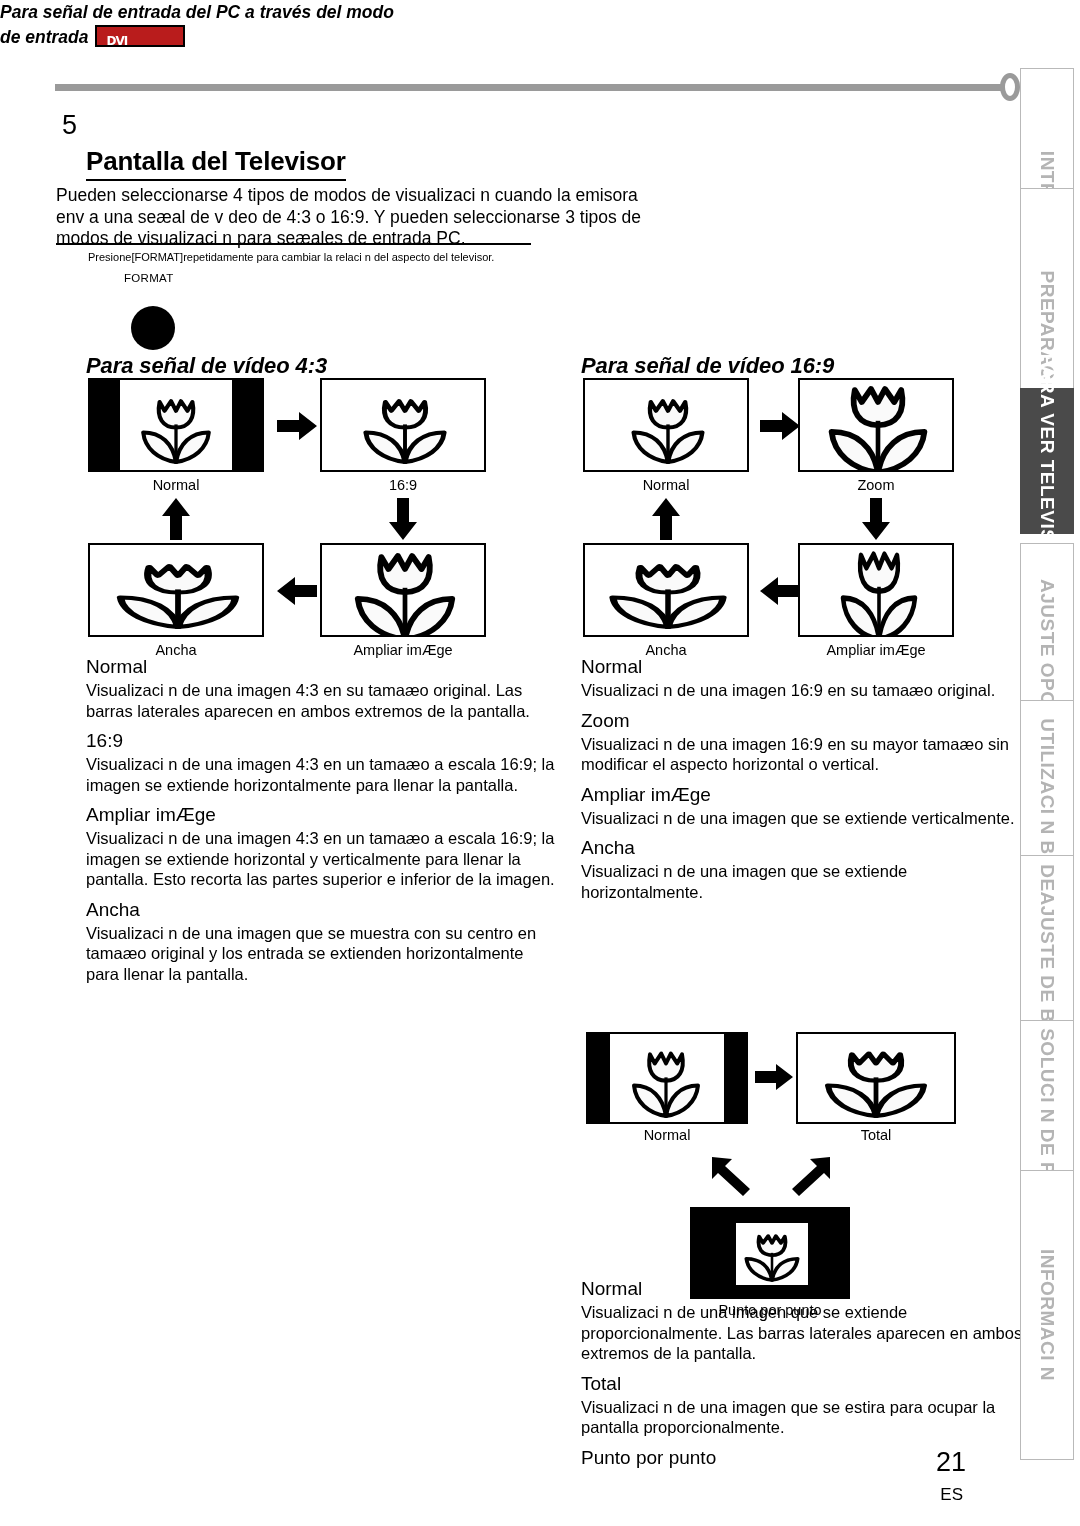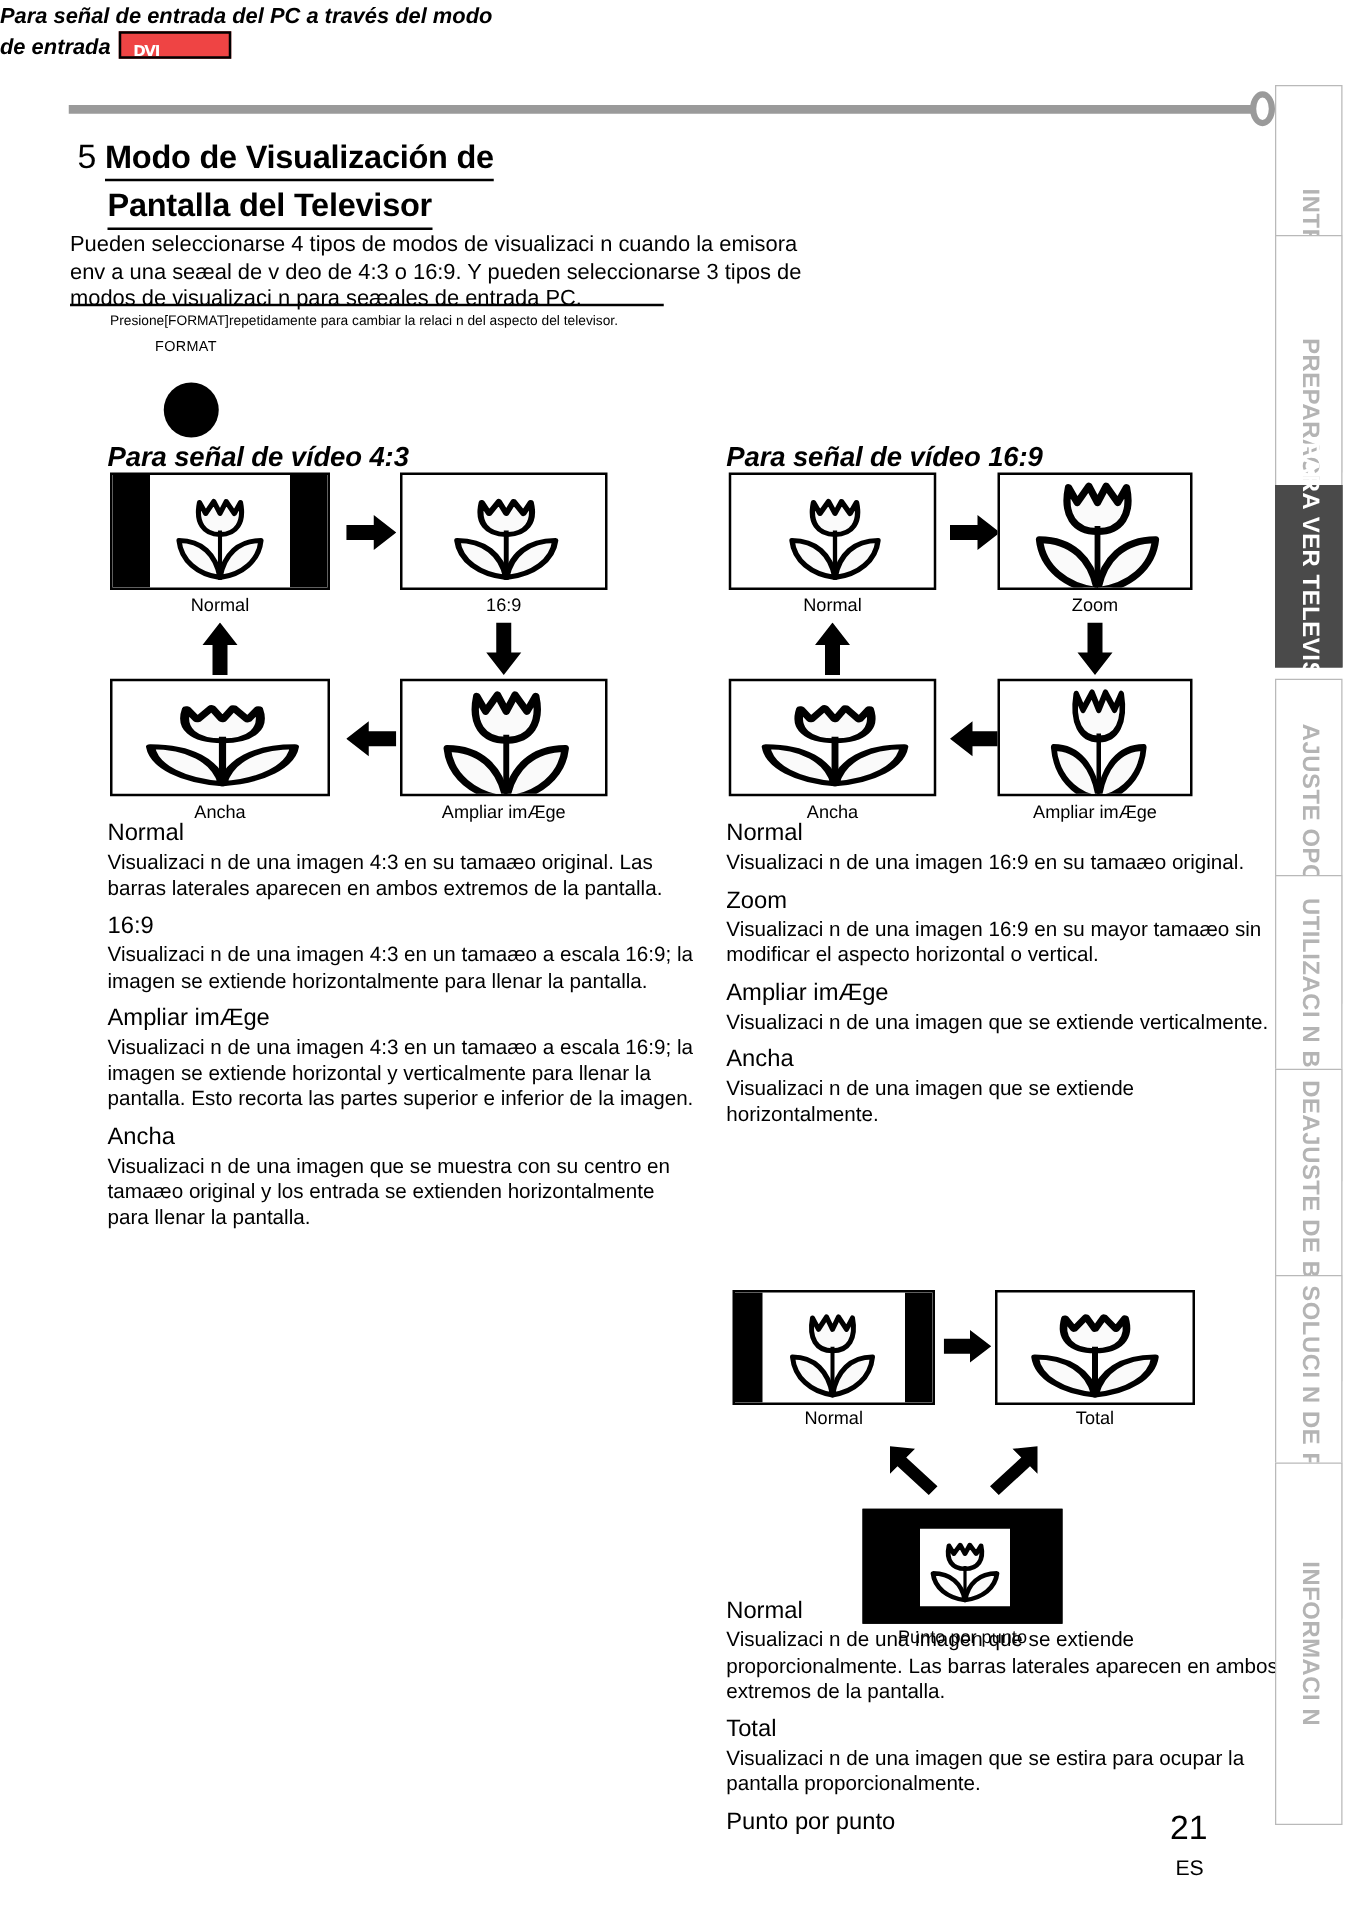--- a/index.html
+++ b/index.html
@@ -31,21 +31,21 @@
   #pf-rule{position:absolute;left:56px;top:243px;width:475px;height:2px;background:#000;}
   #pf-text{position:absolute;left:88px;top:247px;width:460px;font-size:11px;line-height:21px;}
   #format-label{position:absolute;left:124px;top:272px;font-size:11.5px;letter-spacing:0.3px;}
   #format-btn{position:absolute;left:131px;top:306px;width:44px;height:44px;border-radius:50%;background:#000;}
 
   
   .sig-head{position:absolute;font-size:22px;font-weight:bold;font-style:italic;letter-spacing:-0.1px;}
   #sig43{left:86px;top:353px;}
   #sig169{left:581px;top:353px;}
   #sigpc{left:581px;top:920px;width:440px;font-size:17.5px;font-weight:bold;font-style:italic;line-height:25px;}
-  #pc-badge{display:inline-block;vertical-align:-4px;margin-left:6px;width:90px;height:22px;background:#ef4444;border:2px solid #000;box-sizing:border-box;position:relative;}
+  #pc-badge{display:inline-block;vertical-align:-4px;margin-left:6px;width:90px;height:22px;background:#b91c1c;border:2px solid #000;box-sizing:border-box;position:relative;}
   #pc-badge .glyph{position:absolute;left:10px;top:2px;font-size:12px;font-weight:bold;font-style:normal;color:#fff;font-family:"DejaVu Sans",sans-serif;letter-spacing:-1px;}
 
   
   .dgroup{position:absolute;}
   .scr{position:absolute;box-sizing:border-box;border:2px solid #000;background:#fff;overflow:hidden;}
   .scr .bar{position:absolute;top:0;bottom:0;background:#000;}
   .scr .bar.l{left:0;} .scr .bar.r{right:0;}
   .scr .inner{position:absolute;background:#fff;overflow:hidden;}
   .cap{position:absolute;font-size:14.5px;text-align:center;white-space:nowrap;}
 
@@ -82,23 +82,20 @@
 <body>
 
 <div id="top-rule"></div>
 <div id="top-ring"></div>
 
 <div id="page">
 
   <div id="title-wrap">
     <div class="title-row">
       <span class="title-num">5</span>
-      <span class="title-main">
-        <span class="title-l1">Modo de Visualización de</span>
-      </span>
     </div>
     <div class="title-main"><span class="title-l2">Pantalla del Televisor</span></div>
   </div>
 
   <div id="intro">Pueden seleccionarse 4 tipos de modos de visualizaci n cuando la emisora env a una seæal de v deo de 4:3 o 16:9. Y pueden seleccionarse 3 tipos de modos de visualizaci n para seæales de entrada PC.</div>
 
   <div id="pf-rule"></div>
   <div id="pf-text">Presione[FORMAT]repetidamente para cambiar la relaci n del aspecto del televisor.</div>
   <div id="format-label">FORMAT</div>
   <div id="format-btn"></div>

